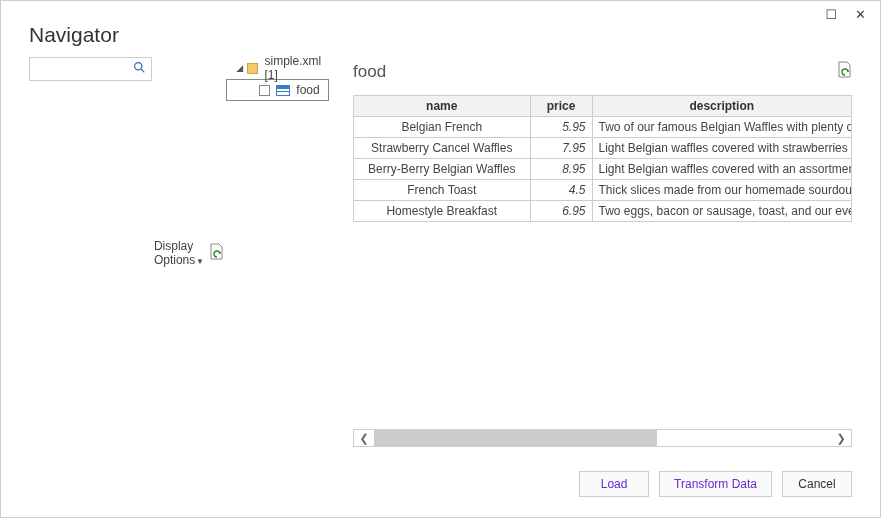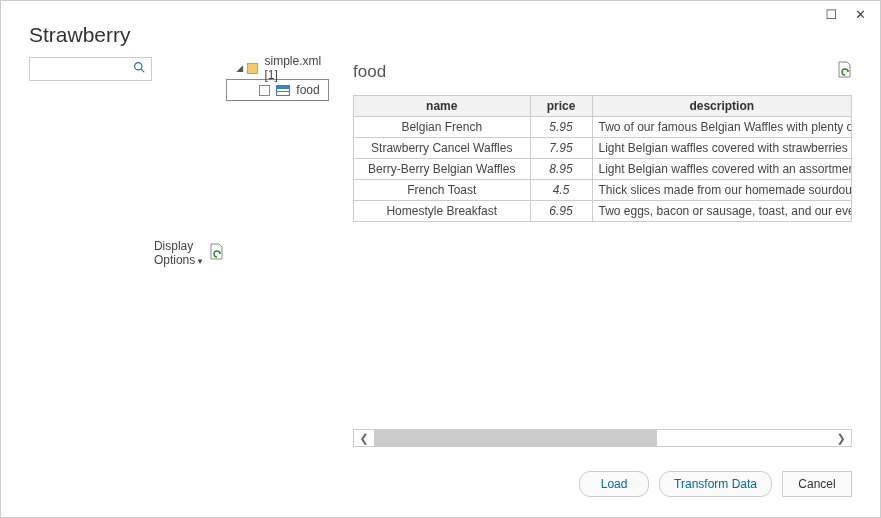--- a/index.html
+++ b/index.html
@@ -26,39 +26,39 @@
   .table-icon i { flex:1; border-top:1px solid #3a7ecb; }
   .table-icon i:first-child { border-top:none; background:#3a7ecb; }
   .right { flex: 1; display: flex; flex-direction: column; min-width: 0; }
   .preview-head { display:flex; align-items:center; justify-content:space-between; padding: 4px 0 12px 0; }
   .preview-head h2 { margin:0; font-size: 17px; font-weight: 400; color: #555; }
   .refresh-icon svg { width:16px; height:18px; }
   .tablewrap { border-top:1px solid #ccc; border-left:1px solid #ccc; overflow:hidden; }
   table { border-collapse: collapse; width: 100%; font-size: 12px; table-layout: fixed; }
   th, td { border-right:1px solid #ccc; border-bottom:1px solid #ccc; padding: 3px 6px; text-align:center; white-space:nowrap; overflow:hidden; }
   th { background:#f2f2f2; font-weight:600; color:#333; }
-  td.num { text-align:center; font-style:italic; }
+  td.num { text-align:right; font-style:italic; }
   .scroll { display:flex; align-items:center; border:1px solid #ccc; height:18px; margin-top: auto; }
   .scroll .arrow { width:20px; text-align:center; font-size:11px; color:#666; }
   .scroll .track { flex:1; height:100%; position:relative; }
   .scroll .thumb { position:absolute; left:0; top:0; height:100%; width:62%; background:#ccc; }
   .footer { position:absolute; bottom:20px; right:28px; display:flex; gap:10px; }
   .footer button { min-width:70px; height:26px; border:1px solid #ccc; background:#fafafa; font-size:12px; color:#333; padding: 0 14px; }
-  .footer button.disabled { color:#0369a1;border-radius:11px; }
+  .footer button.disabled { color:#6d28d9; }
 </style>
 </head>
 <body>
 
 <div class="titlebar">
   <span>☐</span>
   <span>✕</span>
 </div>
 
 <div class="header">
-  <h1>Strawberry</h1>
+  <h1>Navigator</h1>
 </div>
 
 <div class="body">
   <div class="left">
     <div class="searchwrap">
       <input type="text" placeholder="" style="">
       <span class="mag">
         <svg width="13" height="13" viewBox="0 0 16 16">
             <circle cx="6.5" cy="6.5" r="4.5" fill="none" stroke="#2264b0" stroke-width="1.4"></circle>
             <line x1="10" y1="10" x2="14" y2="14" stroke="#2264b0" stroke-width="1.4"></line>

